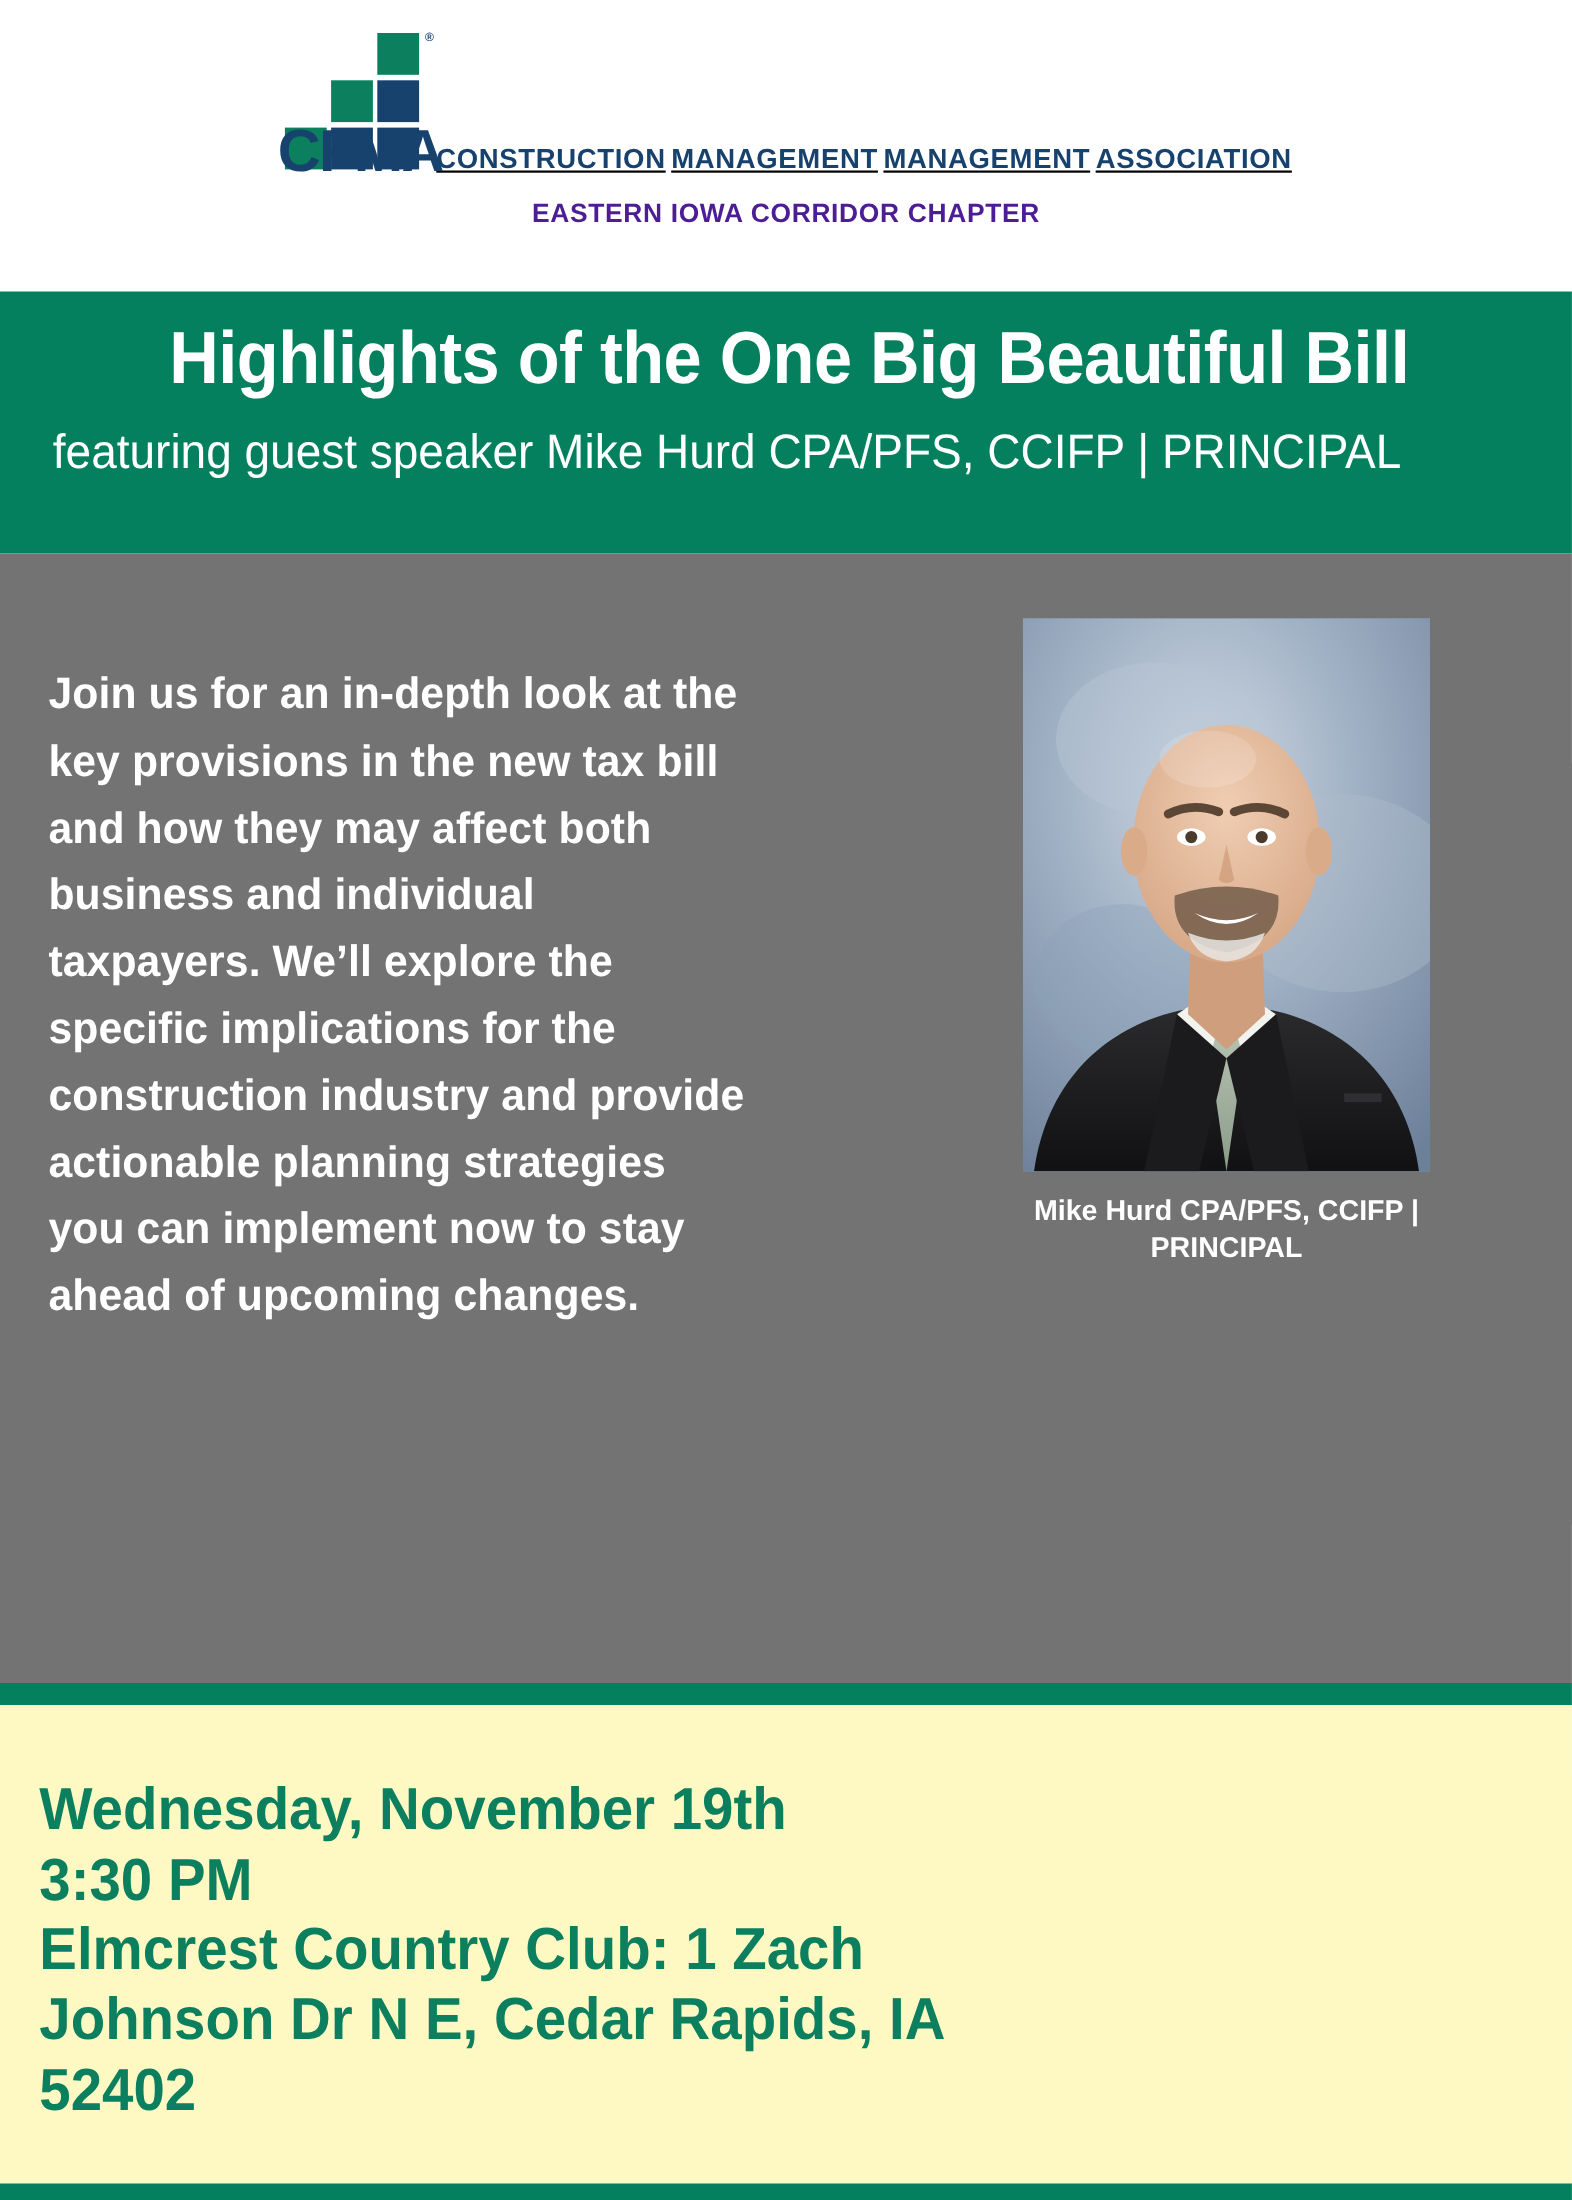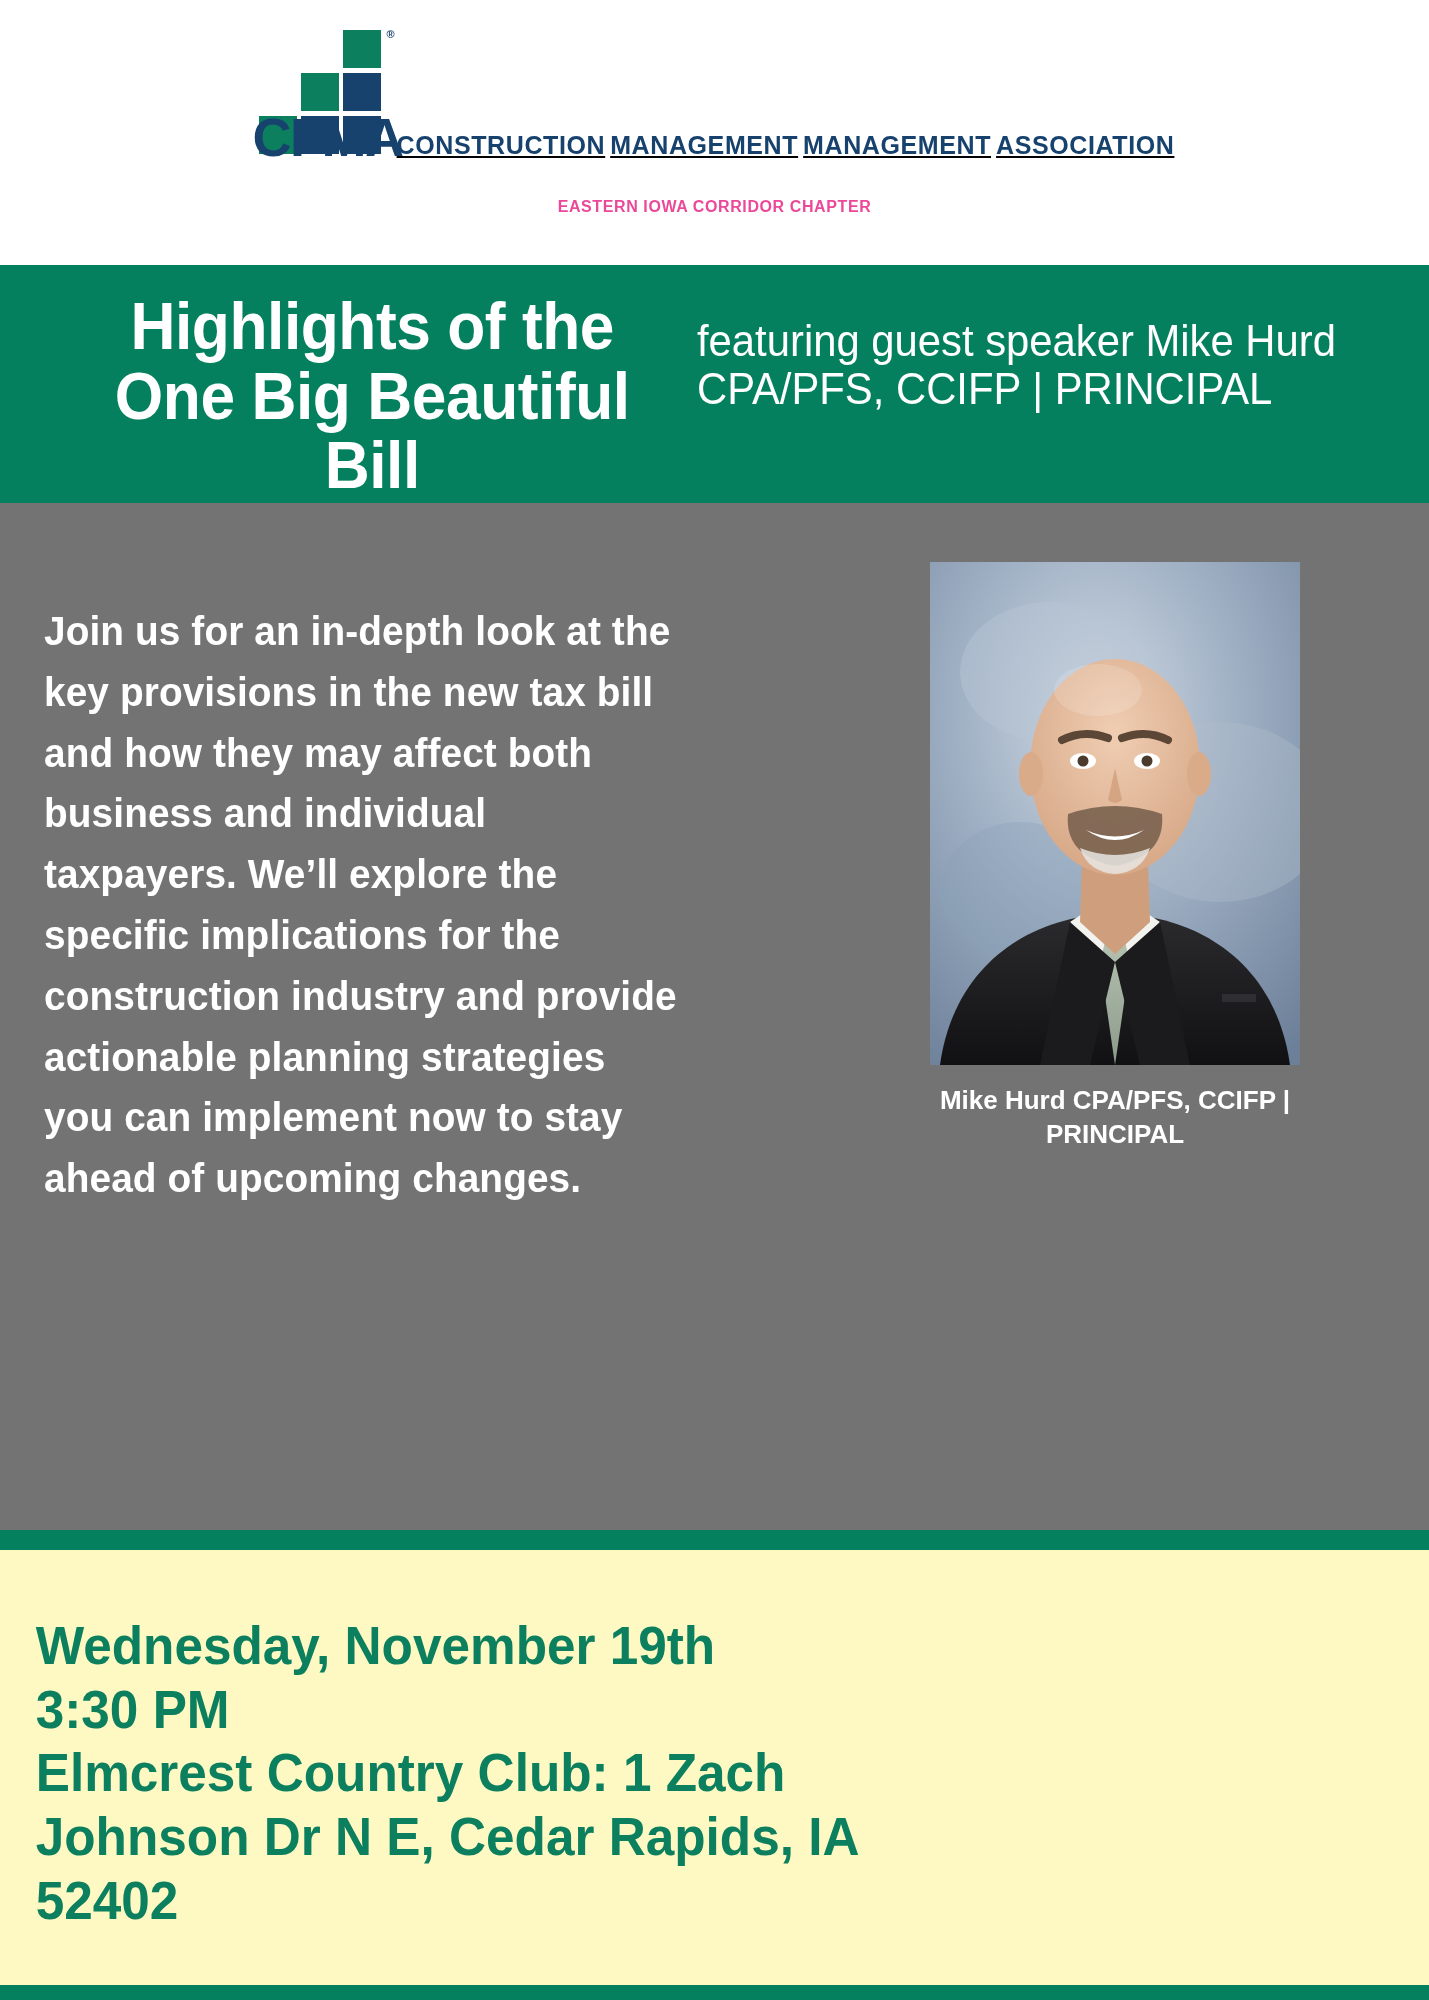--- a/index.html
+++ b/index.html
@@ -51,34 +51,35 @@
   }
   .logo-words span {
     font-family:"Liberation Sans", sans-serif;
     font-weight:bold;
     font-size:25px;
     letter-spacing:0.6px;
     color:#17426e;
     line-height:1.02;
   }
   .chapter {
-    margin-top:36px;
-    font-family:"Liberation Sans", sans-serif;
-    font-weight:bold;
-    font-size:16px;
+    margin-top:19px;
+    font-family:"Liberation Sans", sans-serif;
+    font-weight:bold;
+    font-size:24px;
     letter-spacing:0.6px;
-    color:#ec4899;
+    color:#4c1d95;
   }
 
   
   .title-band {
     background:#05805e;
     height:238px;
     padding:26px 42px 0 48px;
     display:flex;
+    flex-direction:column;
   }
   .poster-title {
     color:#ffffff;
     font-family:"Liberation Sans Narrow", "Liberation Sans", sans-serif;
     font-weight:bold;
     font-size:67px;
     line-height:1.04;
     text-align:center;
     letter-spacing:-0.5px;
     transform:scaleX(0.93);

